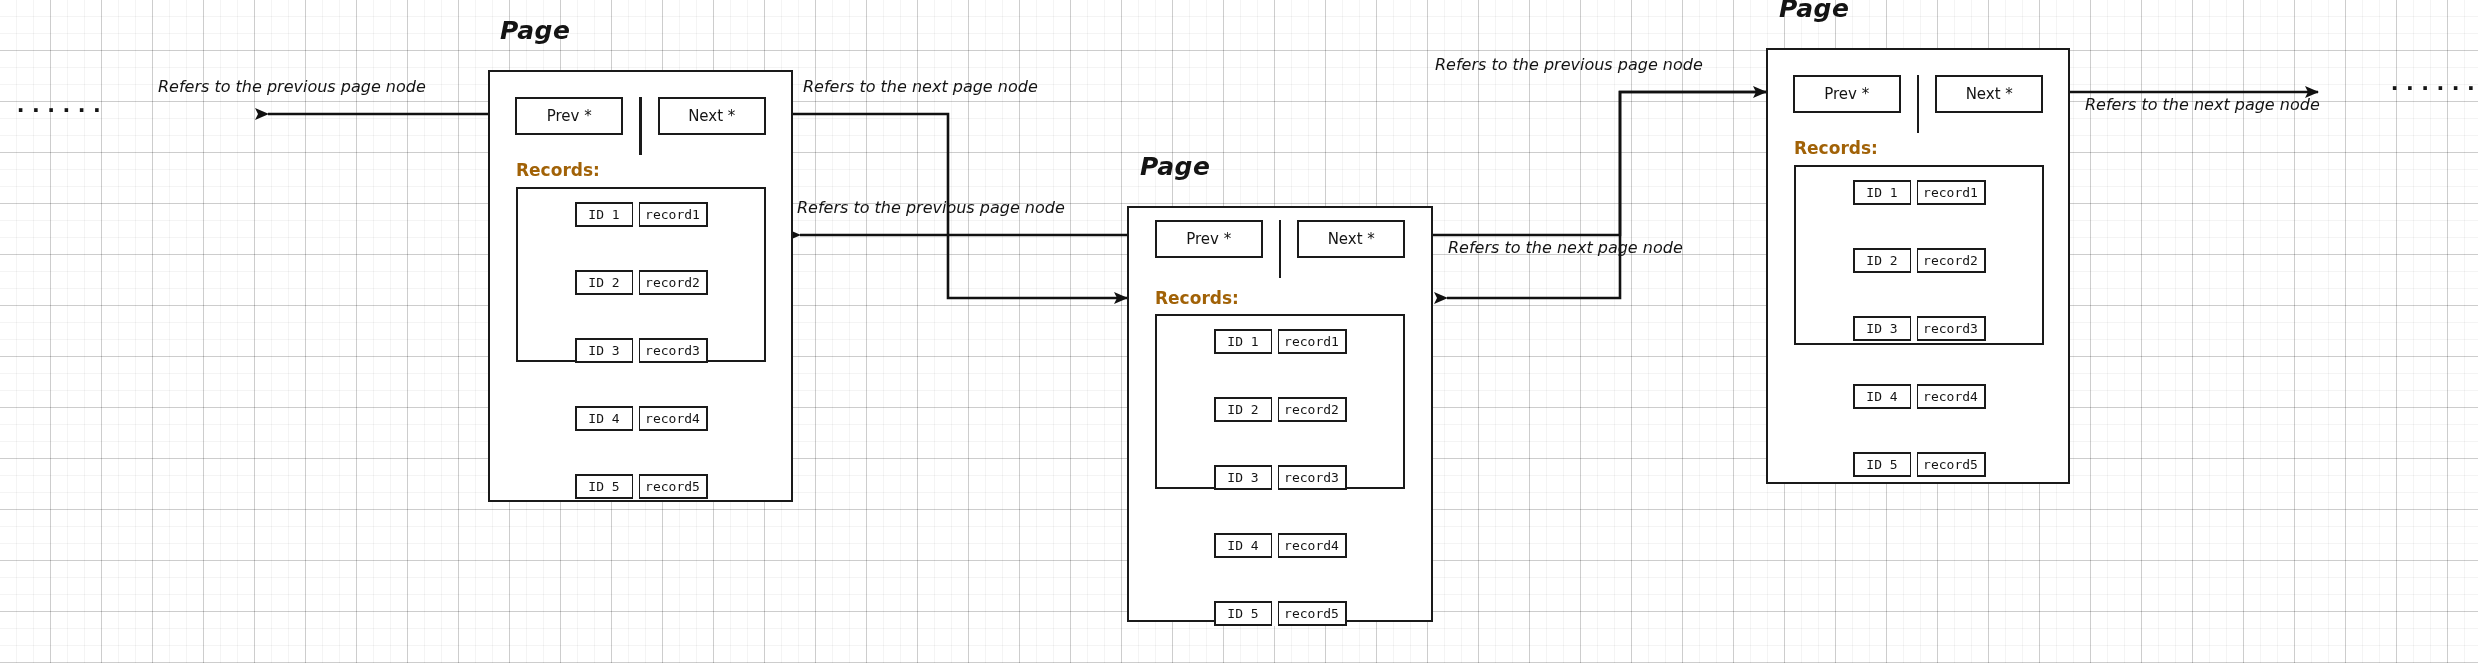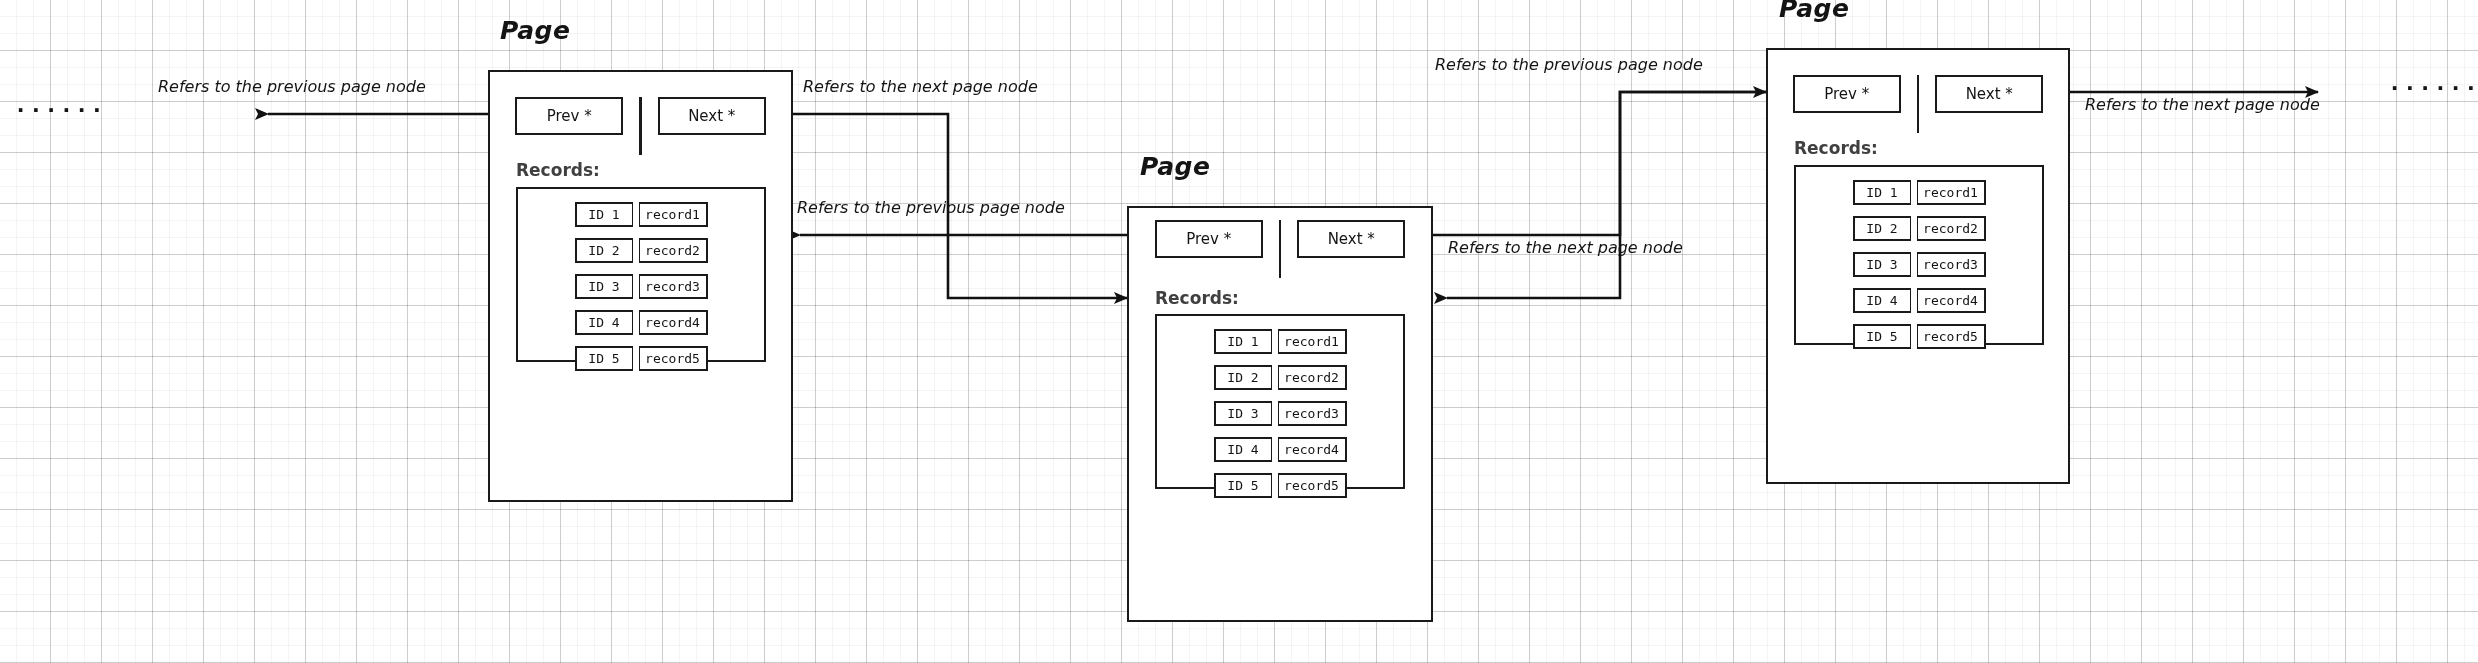--- a/index.html
+++ b/index.html
@@ -84,33 +84,34 @@
     height: 58px;
     background: #1a1a1a;
     margin: 0 16px;
     flex: 0 0 auto;
   }
   .records-label {
     position: absolute;
     font-family: "DejaVu Sans", sans-serif;
     font-weight: bold;
     font-size: 17px;
-    color: #404040;
+    color: #a16207;
     white-space: nowrap;
   }
   .records-box {
     position: absolute;
     box-sizing: border-box;
     border: 2.5px solid #1a1a1a;
     background: #ffffff;
     display: flex;
     flex-direction: column;
     align-items: center;
     justify-content: flex-start;
     padding-top: 13px;
+    gap: 32px;
   }
   .record-row {
     display: flex;
     margin-bottom: 11px;
     background: #ffffff;
   }
   .record-cell {
     box-sizing: border-box;
     border: 2px solid #1a1a1a;
     height: 25px;

